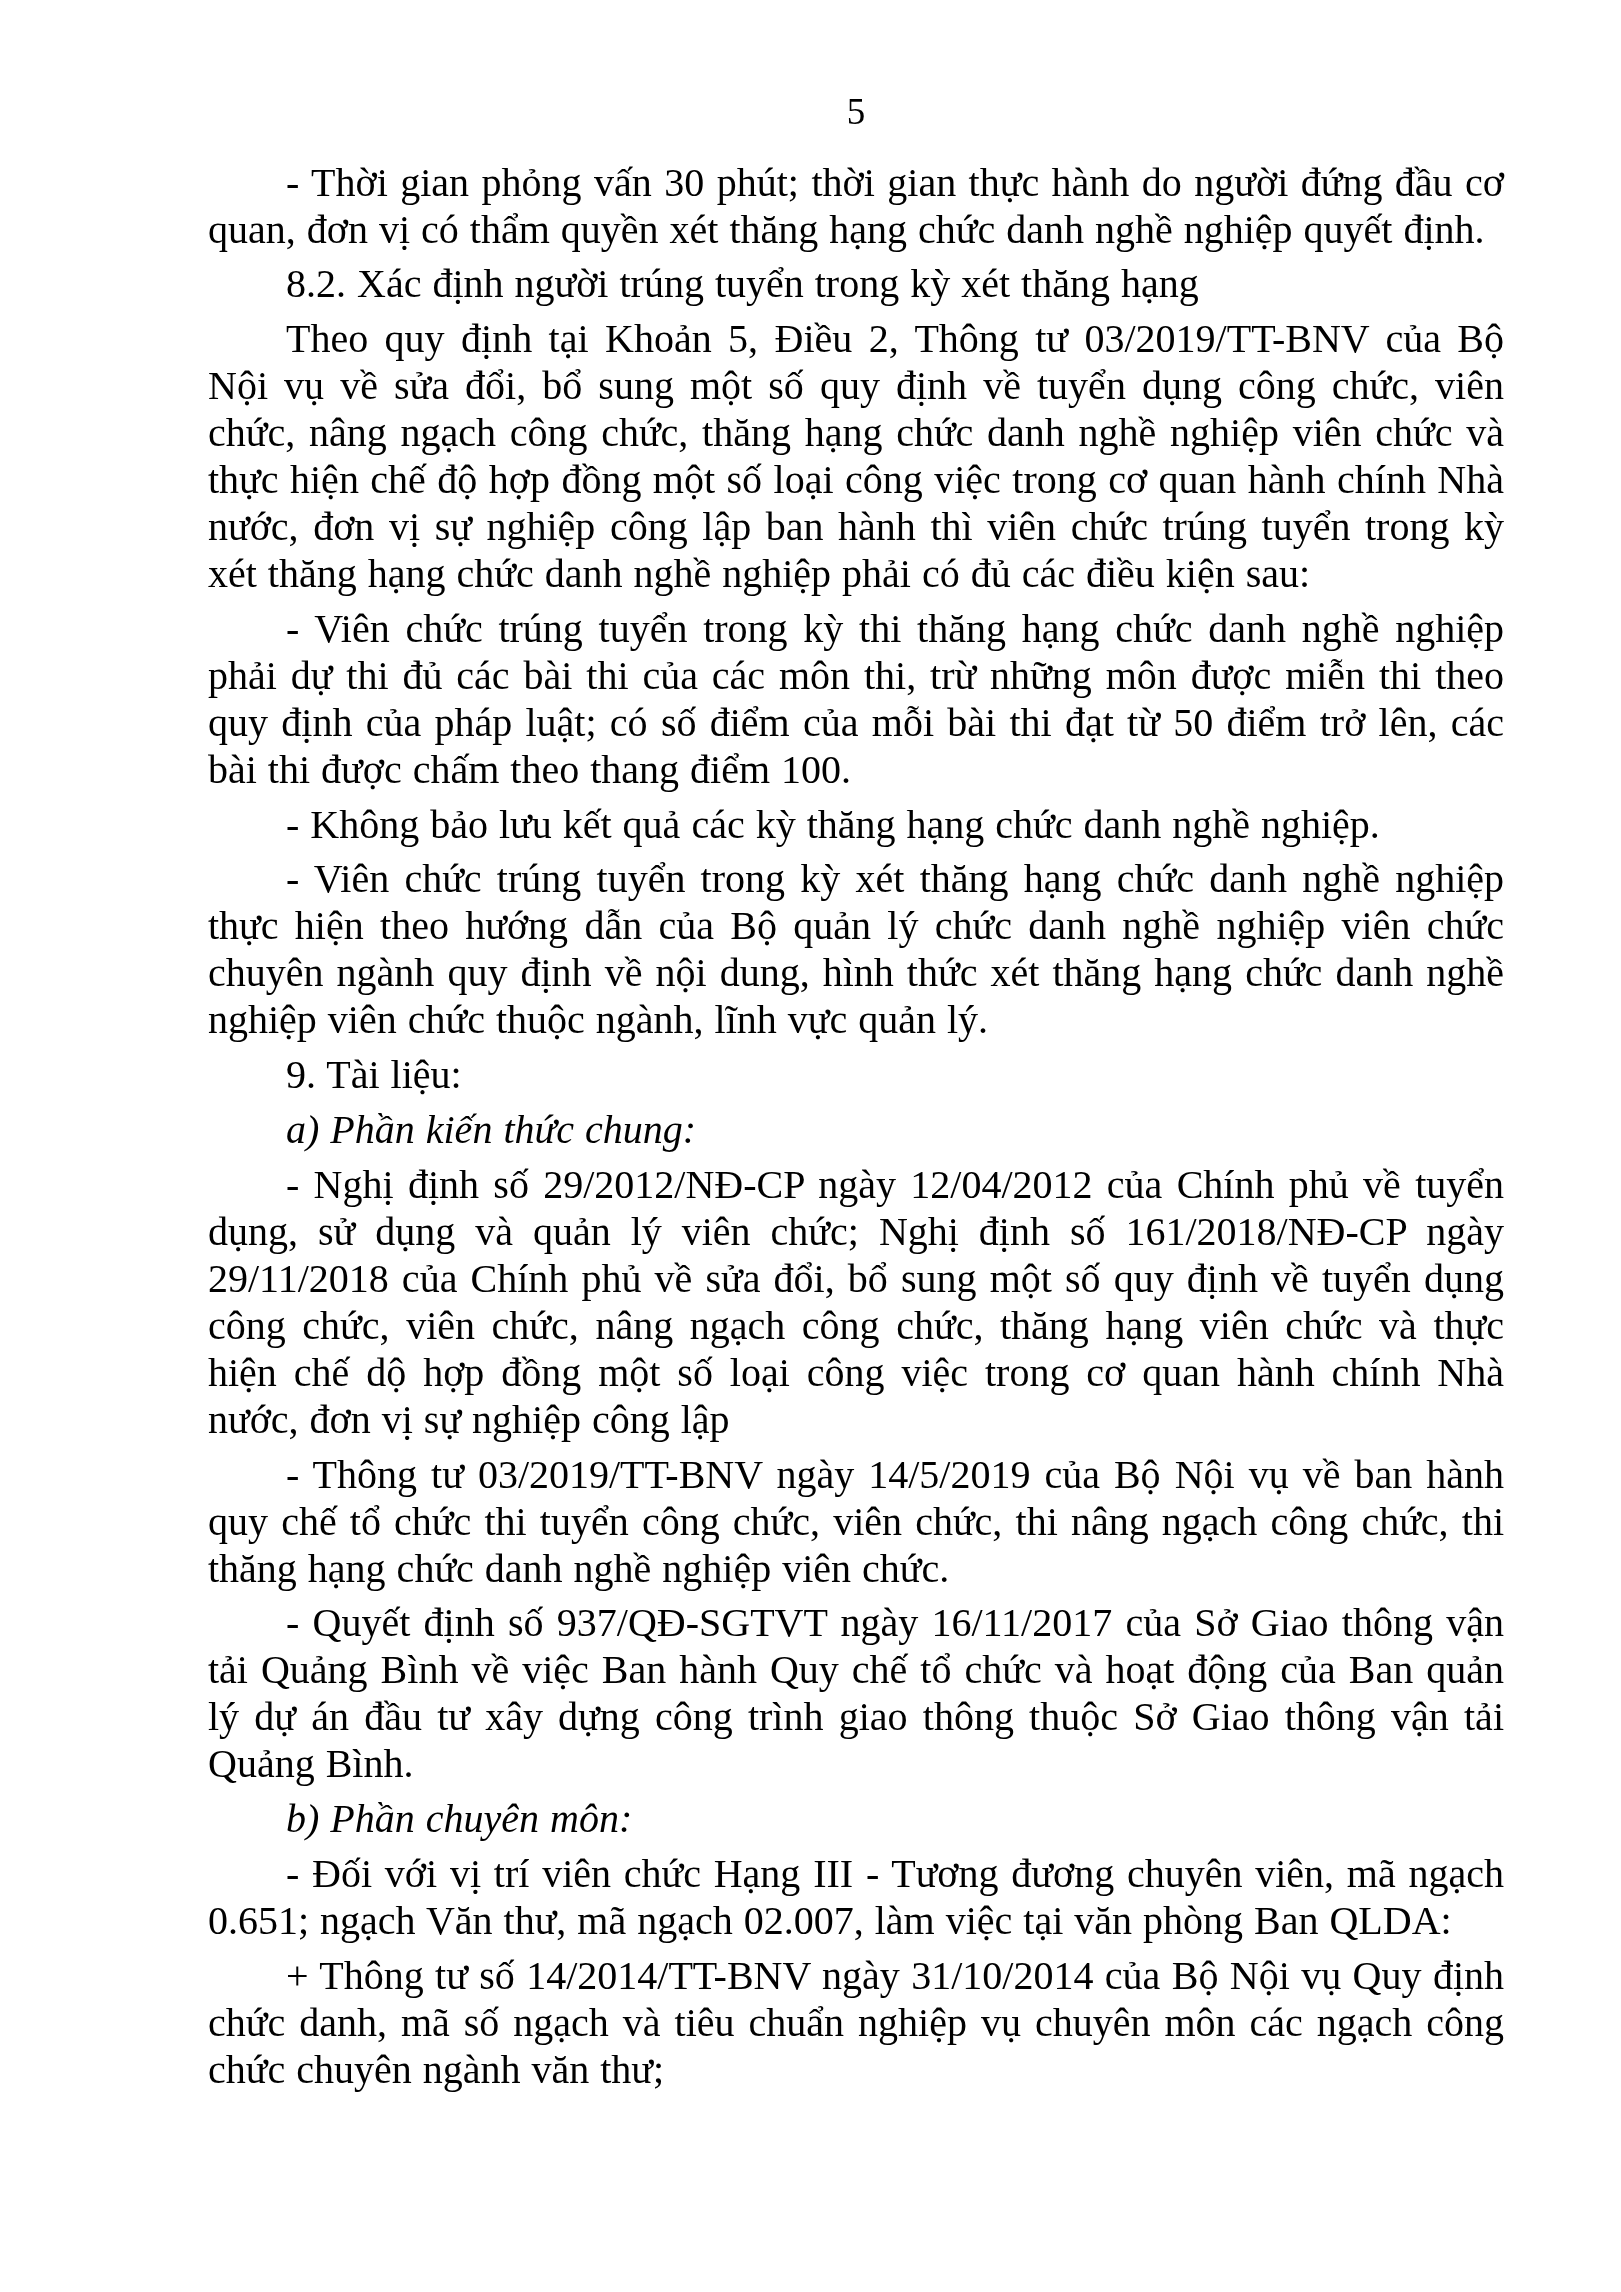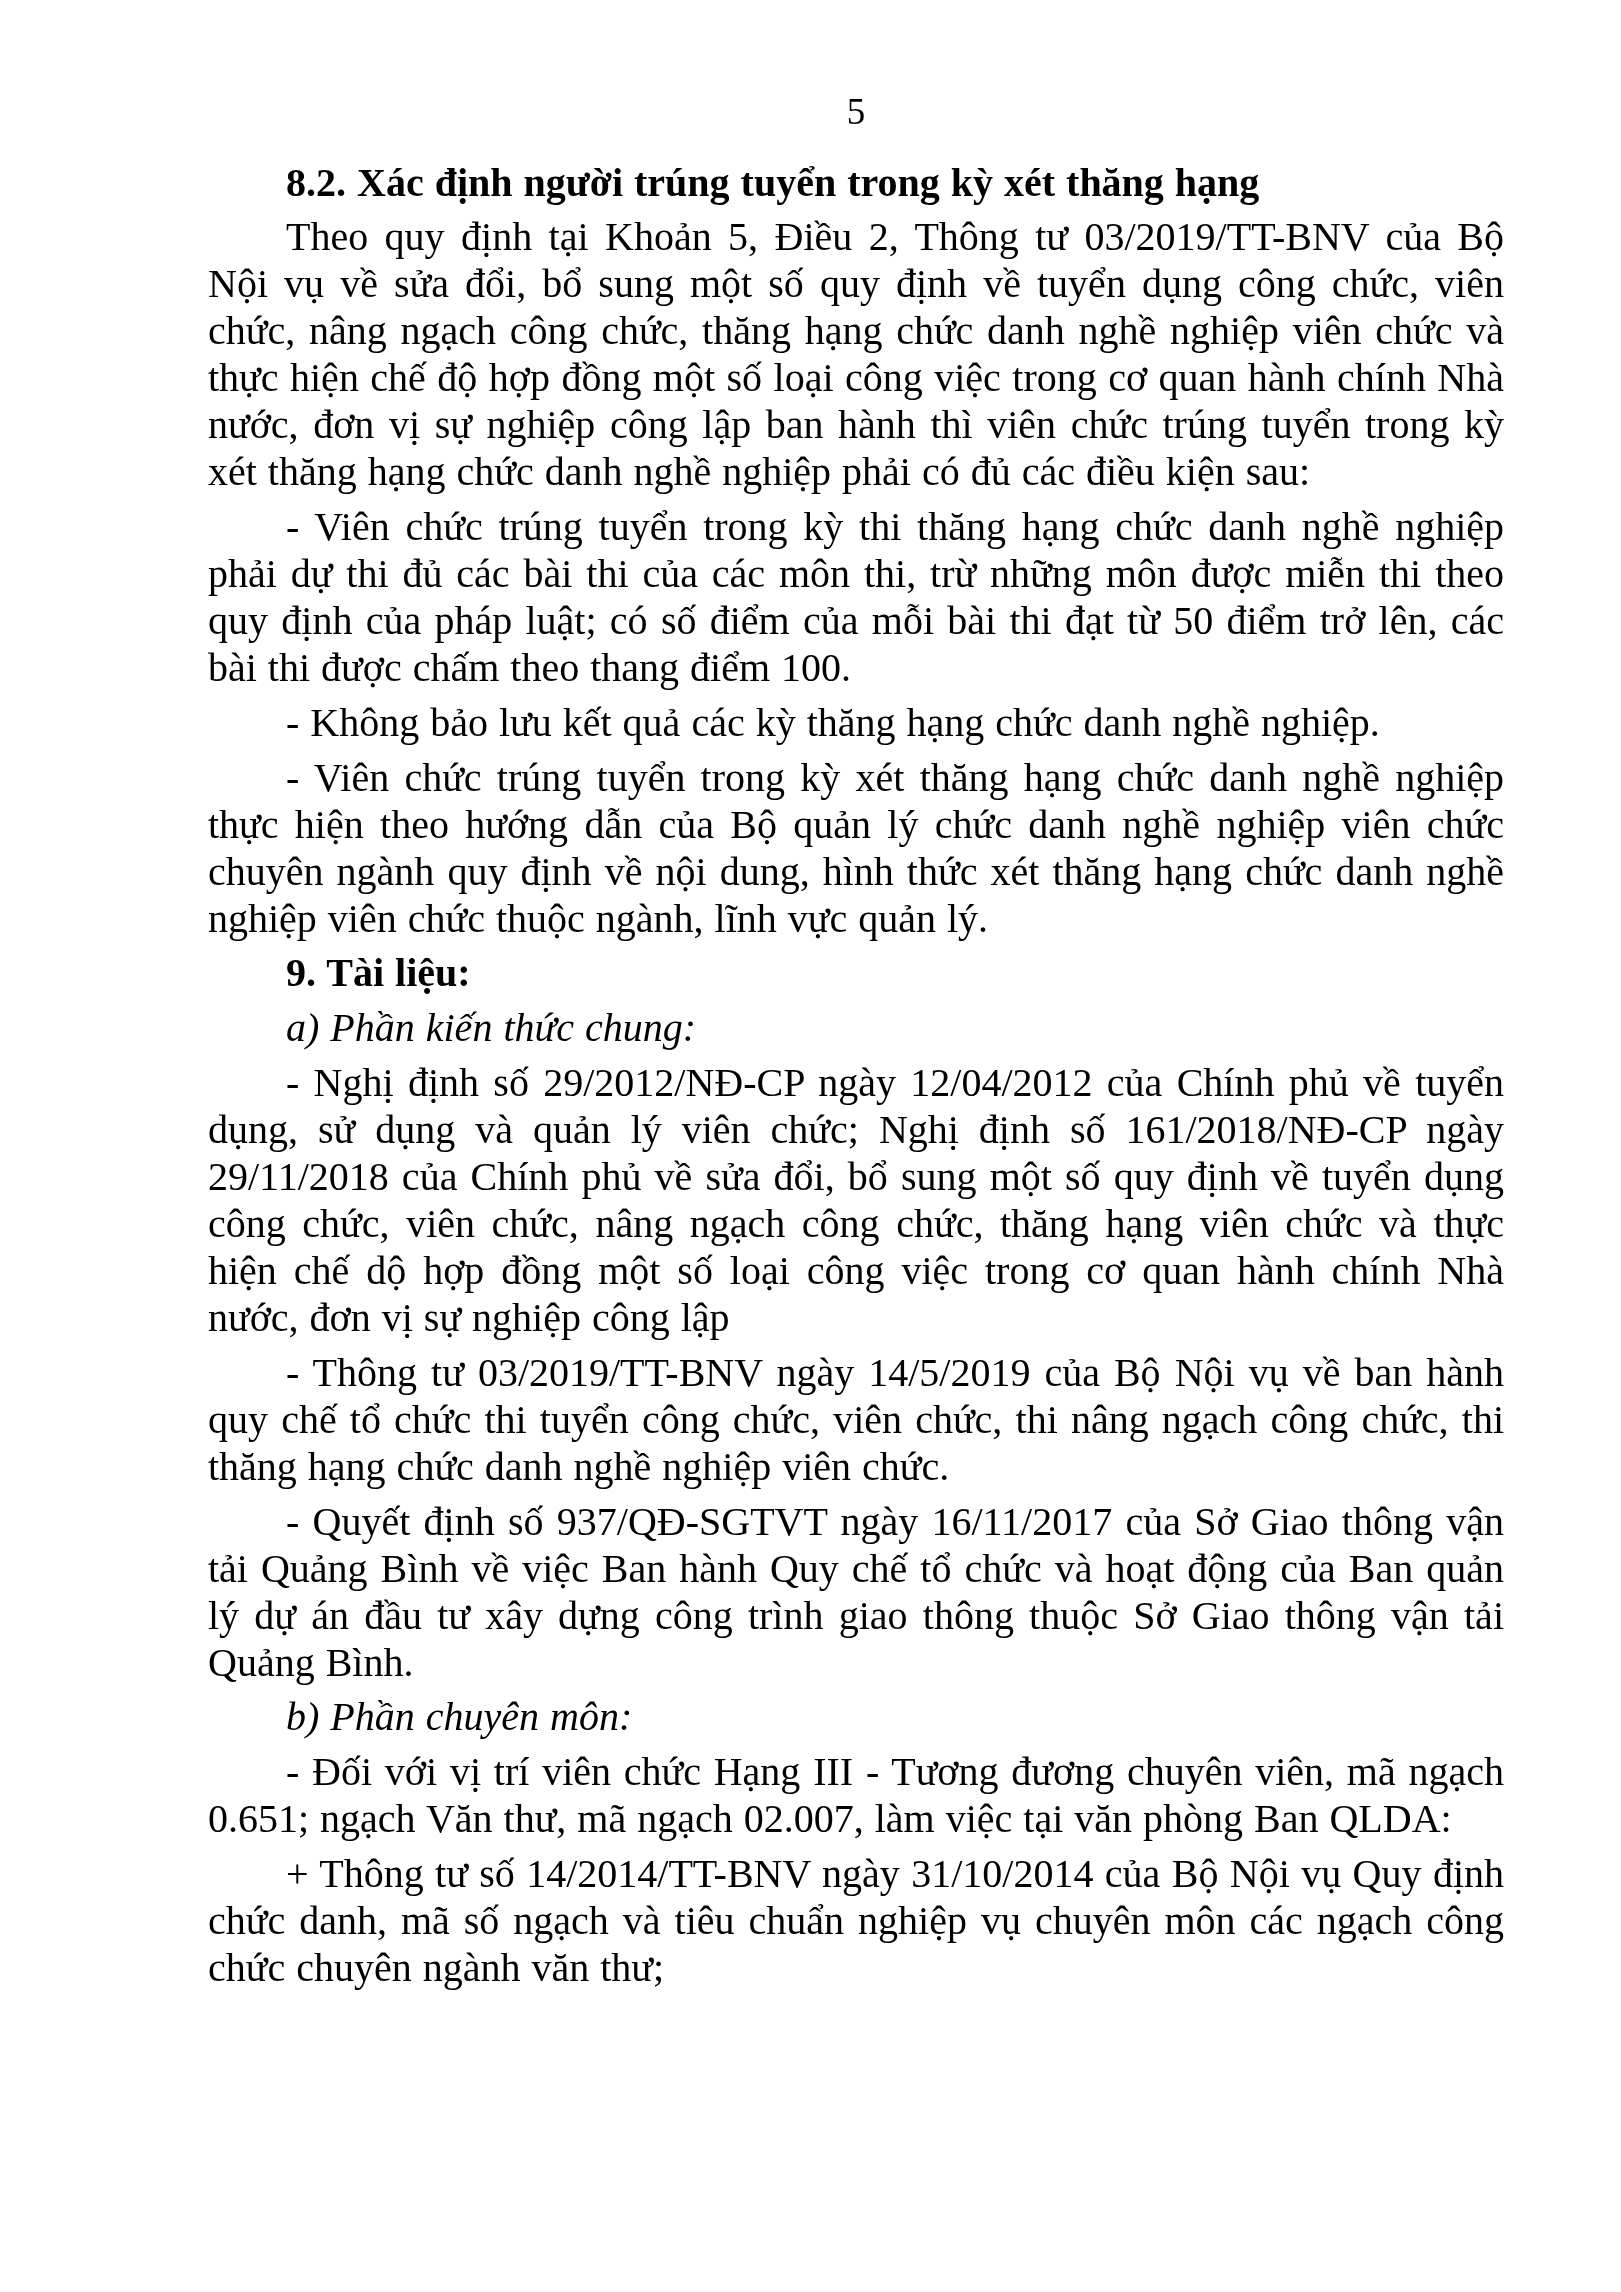--- a/index.html
+++ b/index.html
@@ -36,33 +36,34 @@
     font-size: 40px;
     line-height: 47px;
     text-align: justify;
     text-indent: 78px;
     word-spacing: 1px;
   }
   .content p:first-child {
     margin-top: 0;
   }
   .content p.bold {
-    font-weight: bold;
+    font-weight: normal;
   }
   .content p.bold-italic {
     font-weight: normal;
     font-style: italic;
   }
 </style>
 </head>
 <body>
 
 <div class="page">
   <div class="pagenum">5</div>
   <div class="content" id="content">
+      <p>- Thời gian phỏng vấn 30 phút; thời gian thực hành do người đứng đầu cơ quan, đơn vị có thẩm quyền xét thăng hạng chức danh nghề nghiệp quyết định.</p>
       <p class="bold">8.2. Xác định người trúng tuyển trong kỳ xét thăng hạng</p>
       <p>Theo quy định tại Khoản 5, Điều 2, Thông tư 03/2019/TT-BNV của Bộ Nội vụ về sửa đổi, bổ sung một số quy định về tuyển dụng công chức, viên chức, nâng ngạch công chức, thăng hạng chức danh nghề nghiệp viên chức và thực hiện chế độ hợp đồng một số loại công việc trong cơ quan hành chính Nhà nước, đơn vị sự nghiệp công lập ban hành thì viên chức trúng tuyển trong kỳ xét thăng hạng chức danh nghề nghiệp phải có đủ các điều kiện sau:</p>
       <p>- Viên chức trúng tuyển trong kỳ thi thăng hạng chức danh nghề nghiệp phải dự thi đủ các bài thi của các môn thi, trừ những môn được miễn thi theo quy định của pháp luật; có số điểm của mỗi bài thi đạt từ 50 điểm trở lên, các bài thi được chấm theo thang điểm 100.</p>
       <p>- Không bảo lưu kết quả các kỳ thăng hạng chức danh nghề nghiệp.</p>
       <p>- Viên chức trúng tuyển trong kỳ xét thăng hạng chức danh nghề nghiệp thực hiện theo hướng dẫn của Bộ quản lý chức danh nghề nghiệp viên chức chuyên ngành quy định về nội dung, hình thức xét thăng hạng chức danh nghề nghiệp viên chức thuộc ngành, lĩnh vực quản lý.</p>
       <p class="bold">9. Tài liệu:</p>
       <p class="bold-italic">a) Phần kiến thức chung:</p>
       <p>- Nghị định số 29/2012/NĐ-CP ngày 12/04/2012 của Chính phủ về tuyển dụng, sử dụng và quản lý viên chức; Nghị định số 161/2018/NĐ-CP ngày 29/11/2018 của Chính phủ về sửa đổi, bổ sung một số quy định về tuyển dụng công chức, viên chức, nâng ngạch công chức, thăng hạng viên chức và thực hiện chế dộ hợp đồng một số loại công việc trong cơ quan hành chính Nhà nước, đơn vị sự nghiệp công lập</p>
       <p>- Thông tư 03/2019/TT-BNV ngày 14/5/2019 của Bộ Nội vụ về ban hành quy chế tổ chức thi tuyển công chức, viên chức, thi nâng ngạch công chức, thi thăng hạng chức danh nghề nghiệp viên chức.</p>
       <p>- Quyết định số 937/QĐ-SGTVT ngày 16/11/2017 của Sở Giao thông vận tải Quảng Bình về việc Ban hành Quy chế tổ chức và hoạt động của Ban quản lý dự án đầu tư xây dựng công trình giao thông thuộc Sở Giao thông vận tải Quảng Bình.</p>

